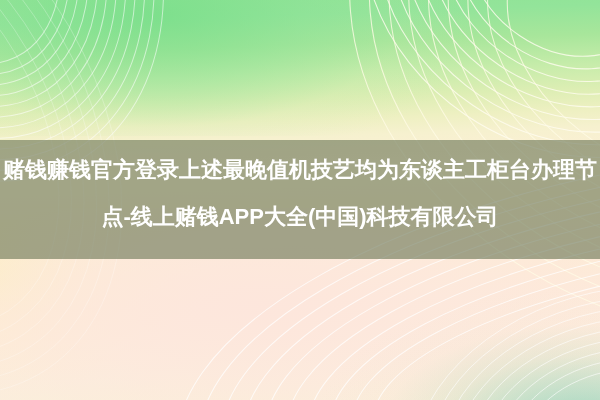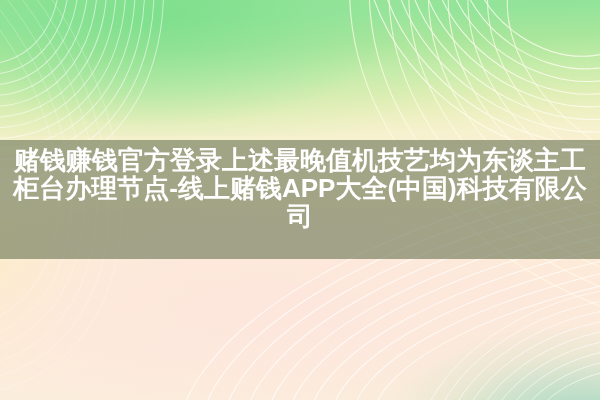--- a/index.html
+++ b/index.html
@@ -122,22 +122,22 @@
   }
 
   .caption-text {
     position: absolute;
     left: 0;
     right: 0;
     top: 6px;
     margin: 0;
     padding: 0 2px;
     color: #ffffff;
-    font-size: 26px;
-    line-height: 28px;
+    font-size: 22px;
+    line-height: 47px;
     font-weight: 700;
     text-align: center;
     letter-spacing: 0px;
     white-space: normal;
     word-break: break-all;
     font-family: "Liberation Sans", "DejaVu Sans", sans-serif;
   }
 </style>
 </head>
 <body>

